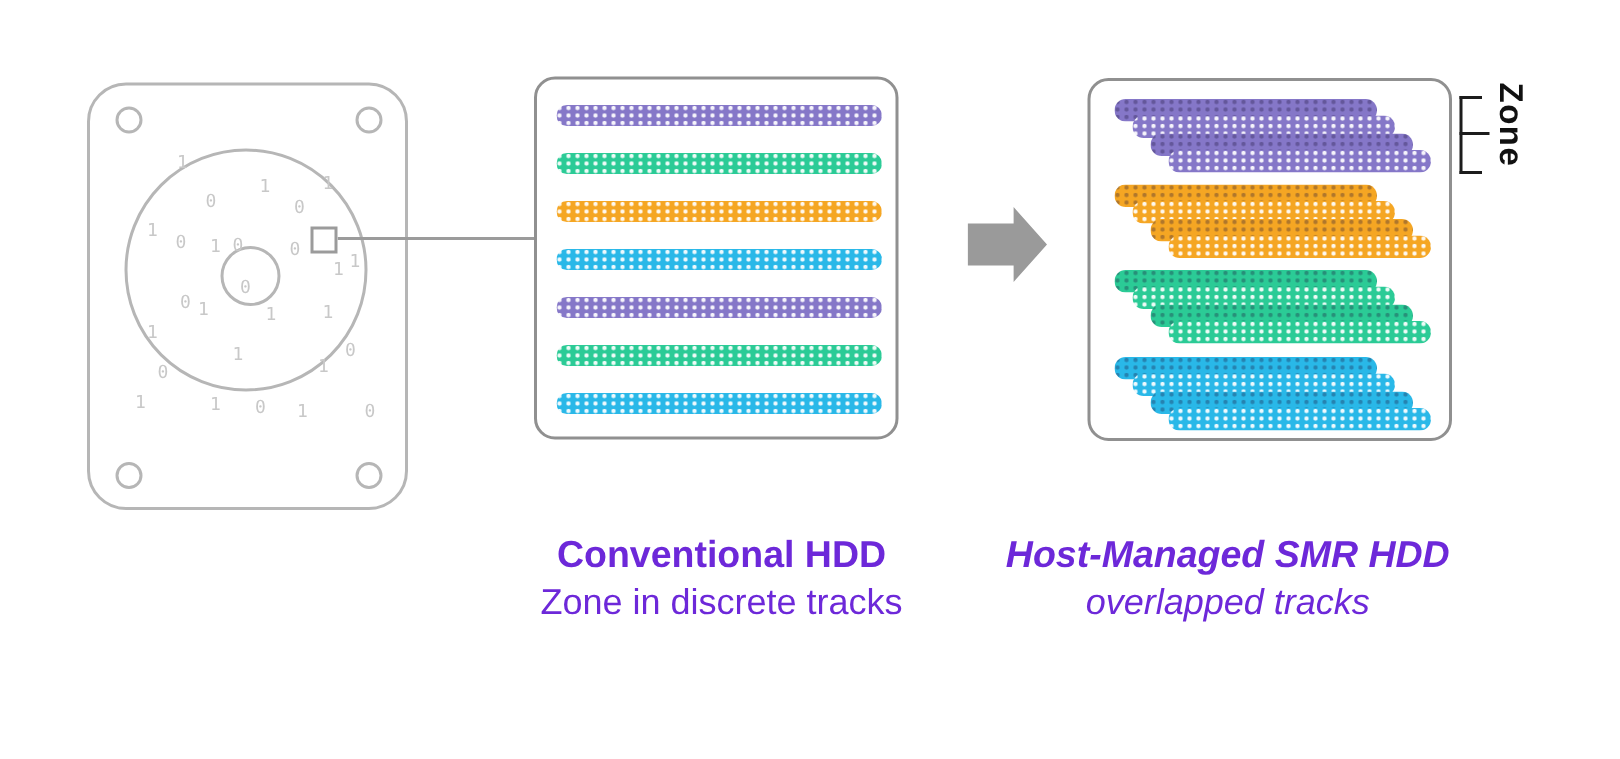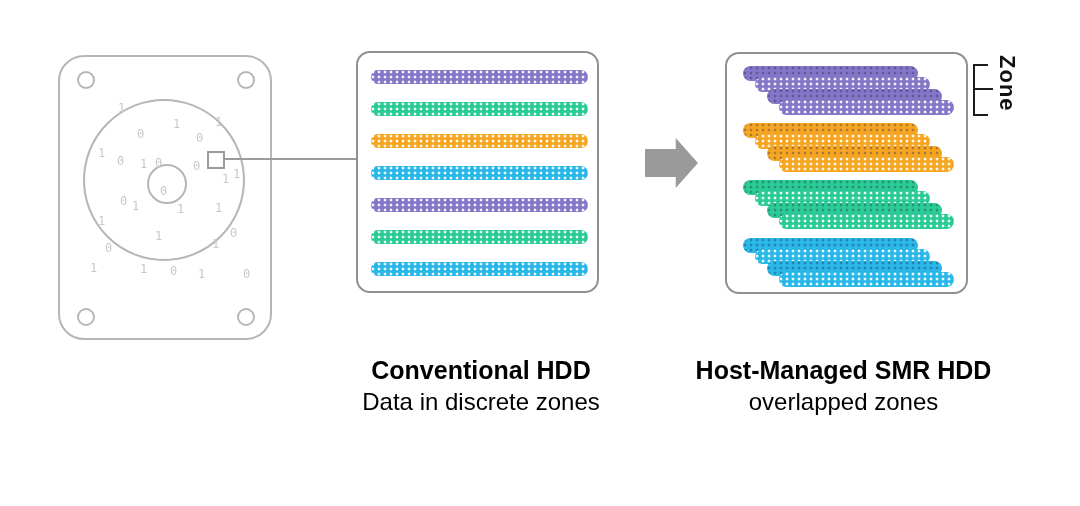--- a/index.html
+++ b/index.html
@@ -62,23 +62,23 @@
     clip-path:polygon(0 22%,58% 22%,58% 0,100% 50%,58% 100%,58% 78%,0 78%);
   }
   
   .bracket-part{position:absolute;background:#1c1c1c;}
   .zone-label{
     position:absolute;left:994px;top:55px;
     writing-mode:vertical-rl;
     font-size:22px;font-weight:bold;color:#111;letter-spacing:1px;
   }
   
-  .caption{position:absolute;top:355px;text-align:center;color:#000000;}
+  .caption{position:absolute;top:355px;text-align:center;color:#6d28d9;}
   #conv-caption{left:340px;width:282px;}
-  #smr-caption{left:691px;width:305px;}
+  #smr-caption{left:666px;width:305px;font-style:italic;}
   .caption .title{font-size:25px;font-weight:bold;line-height:31px;}
   .caption .sub{font-size:24px;line-height:31px;}
 </style>
 </head>
 <body>
 
 <div id="stage">
 
   <div>
     <div class="disk-body"></div>
@@ -155,20 +155,20 @@
   <div>
     <div class="bracket-part" style="left:973px;top:64px;width:2px;height:52px;"></div>
     <div class="bracket-part" style="left:973px;top:64px;width:15px;height:2px;"></div>
     <div class="bracket-part" style="left:973px;top:88px;width:20px;height:2px;"></div>
     <div class="bracket-part" style="left:973px;top:114px;width:15px;height:2px;"></div>
   </div>
   <div class="zone-label">Zone</div>
 
   <div class="caption" id="conv-caption">
     <div class="title">Conventional HDD</div>
-    <div class="sub">Data in discrete zones</div>
+    <div class="sub">Zone in discrete tracks</div>
   </div>
   <div class="caption" id="smr-caption">
     <div class="title">Host-Managed SMR HDD</div>
-    <div class="sub">overlapped zones</div>
+    <div class="sub">overlapped tracks</div>
   </div>
 
 </div>
 
 </body></html>

